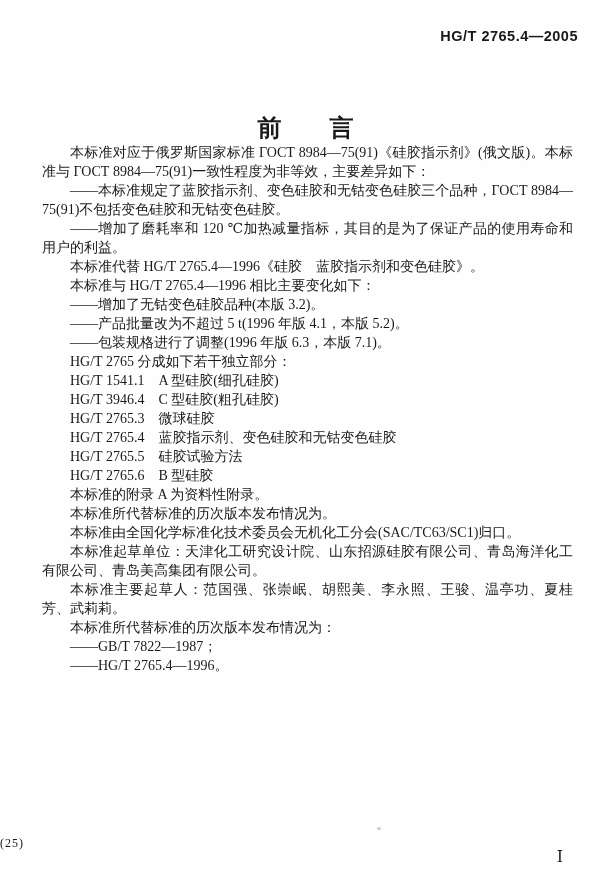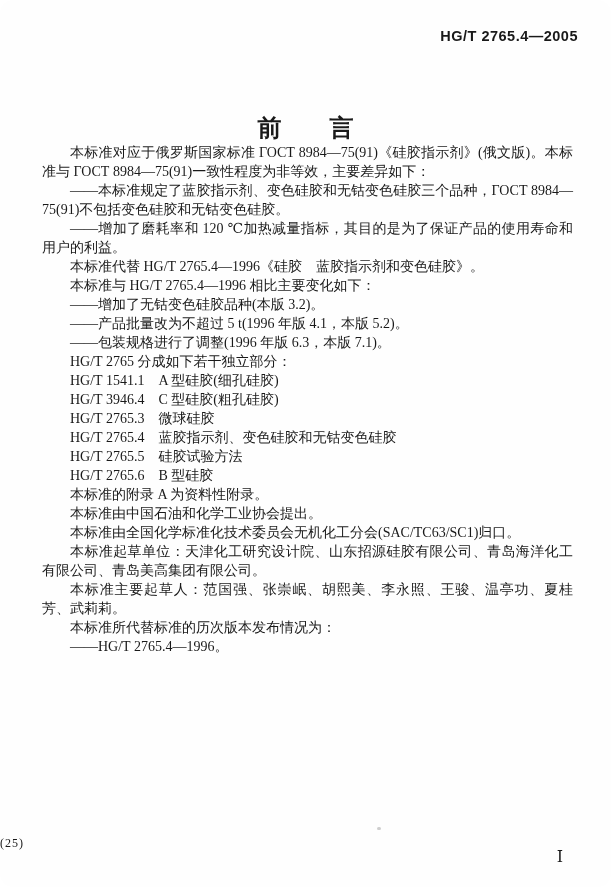--- a/index.html
+++ b/index.html
@@ -95,25 +95,26 @@
     <p>——产品批量改为不超过 5 t(1996 年版 4.1，本版 5.2)。</p>
     <p>——包装规格进行了调整(1996 年版 6.3，本版 7.1)。</p>
     <p>HG/T 2765 分成如下若干独立部分：</p>
     <p>HG/T 1541.1　A 型硅胶(细孔硅胶)</p>
     <p>HG/T 3946.4　C 型硅胶(粗孔硅胶)</p>
     <p>HG/T 2765.3　微球硅胶</p>
     <p>HG/T 2765.4　蓝胶指示剂、变色硅胶和无钴变色硅胶</p>
     <p>HG/T 2765.5　硅胶试验方法</p>
     <p>HG/T 2765.6　B 型硅胶</p>
     <p>本标准的附录 A 为资料性附录。</p>
-    <p>本标准由中国石油和化学工业协会提出。</p>
+    <p>本标准所代替标准的历次版本发布情况为。</p>
     <p>本标准由全国化学标准化技术委员会无机化工分会(SAC/TC63/SC1)归口。</p>
     <p>本标准起草单位：天津化工研究设计院、山东招源硅胶有限公司、青岛海洋化工有限公司、青岛美高集团有限公司。</p>
     <p>本标准主要起草人：范国强、张崇岷、胡熙美、李永照、王骏、温亭功、夏桂芳、武莉莉。</p>
     <p>本标准所代替标准的历次版本发布情况为：</p>
+    <p>——GB/T 7822—1987；</p>
     <p>——HG/T 2765.4—1996。</p>
   </div>
 
   <div class="scan-artifact"></div>
 
   <div class="footer-page-number">(25)</div>
 
   <div class="footer-sheet-number">Ⅰ</div>
 
 </div>

